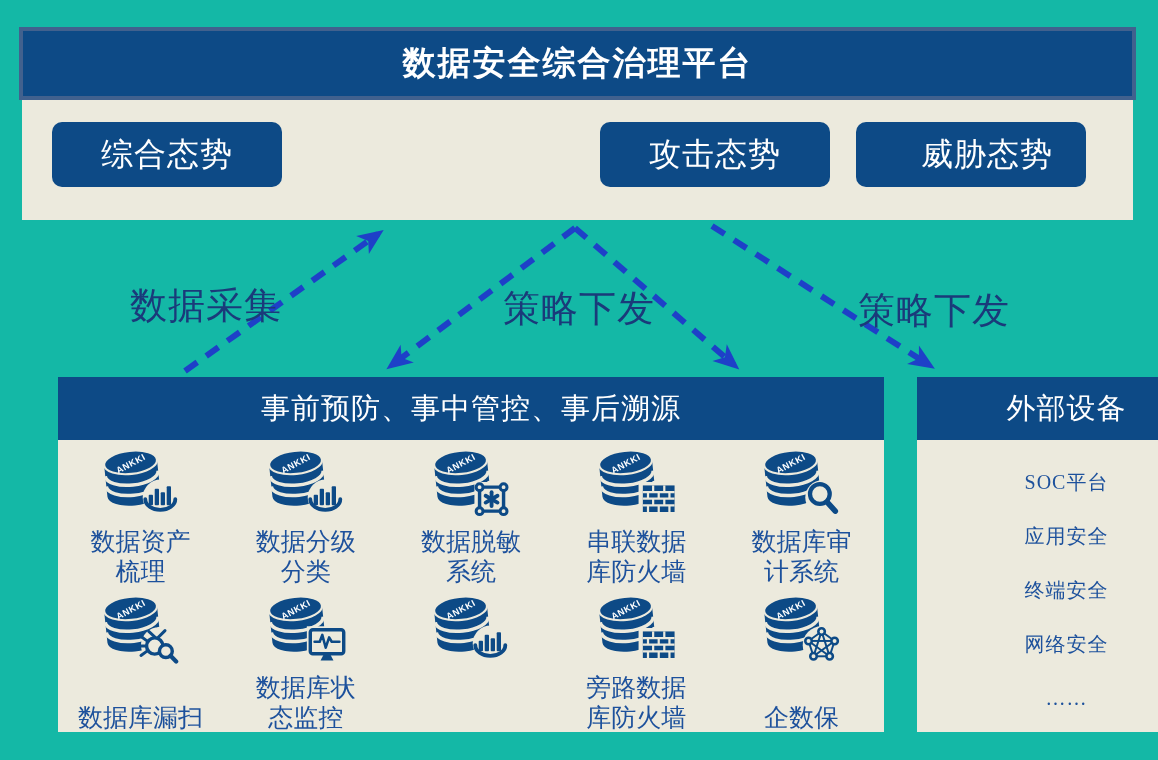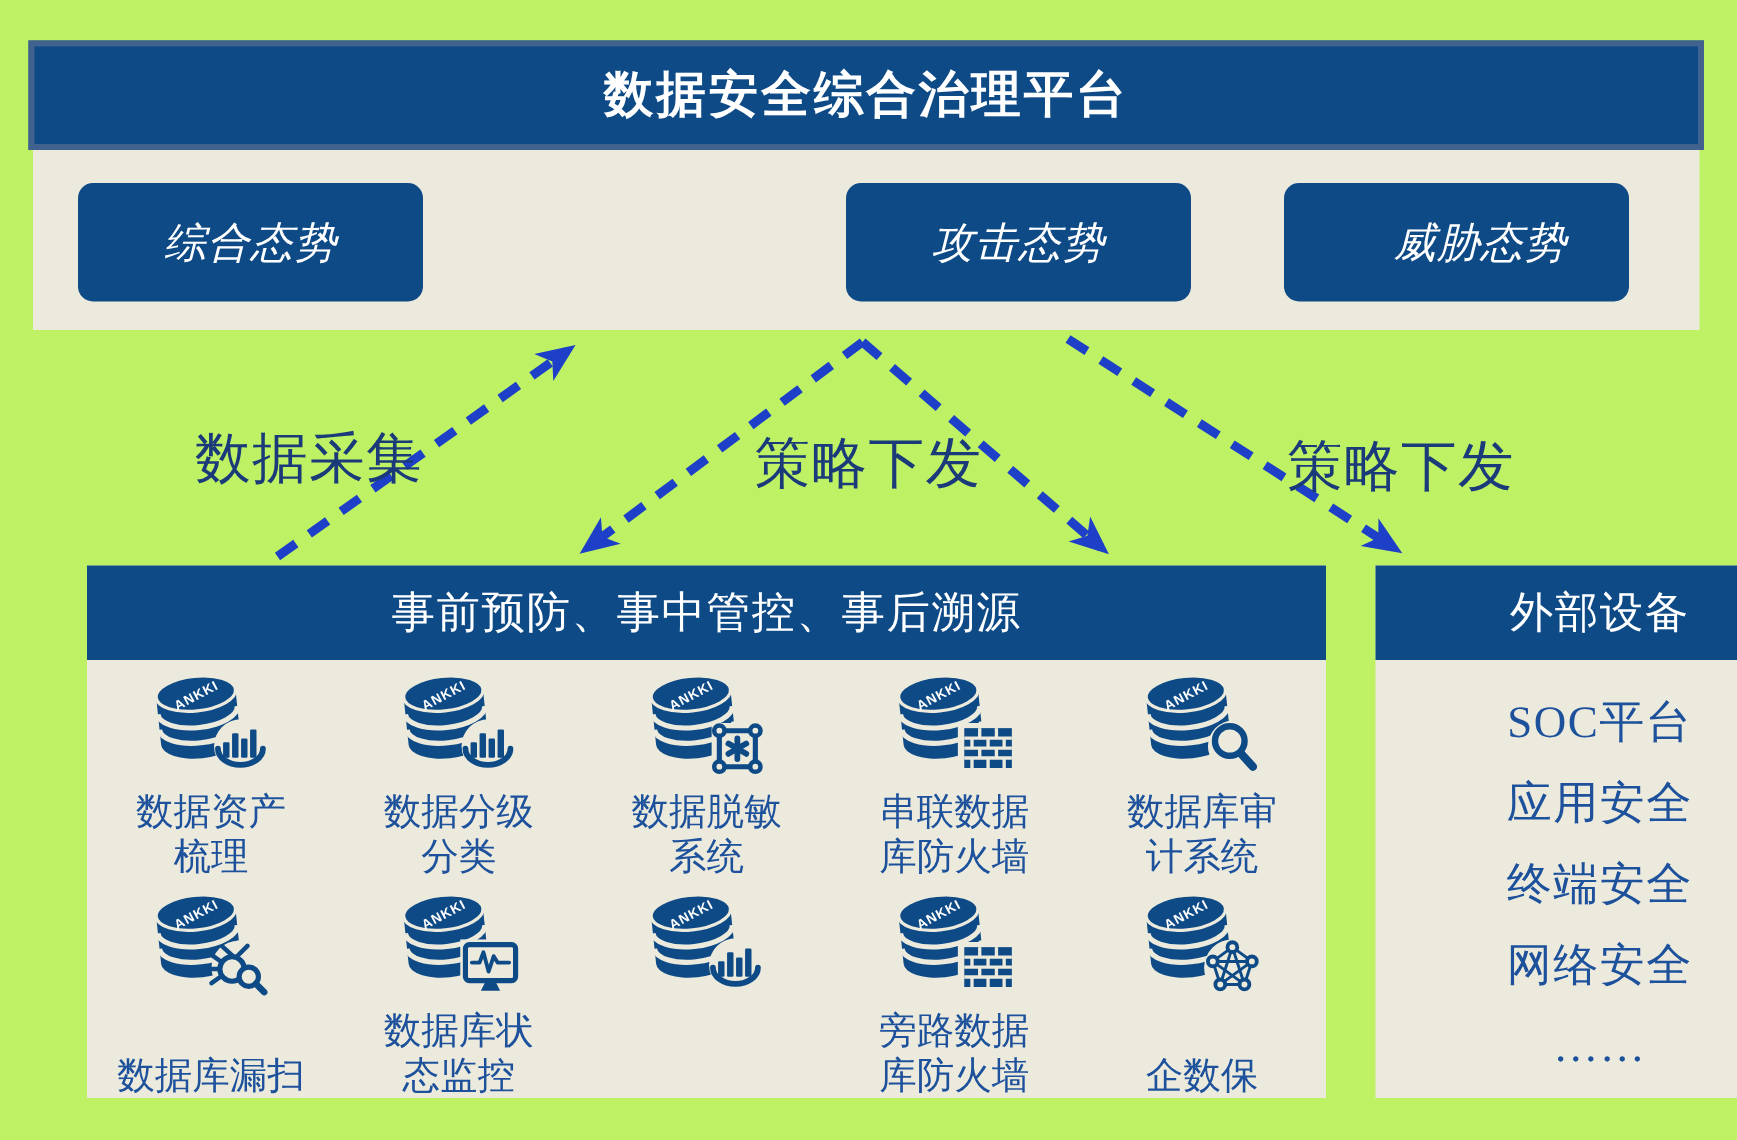--- a/index.html
+++ b/index.html
@@ -7,41 +7,41 @@
     --title_border:#41618e;
     --beige:#eceadd;
     --arrow_blue:#1e40c8;
     --flow_label:#1a3a7a;
     --item_label:#1d519c;
     --white:#ffffff;
   }
   *{margin:0;padding:0;box-sizing:border-box;}
   html,body{background:#ffffff;}
   .stage{
-    position:relative;width:1158px;height:760px;background:#bef264;overflow:hidden;
+    position:relative;width:1158px;height:760px;background:#14b8a6;overflow:hidden;
     font-family:"Liberation Sans","DejaVu Sans",sans-serif;
   }
   
   .title-bar{
     position:absolute;left:19px;top:27px;width:1117px;height:73px;
     background:var(--panel_blue);border:4px solid var(--title_border);
     display:flex;align-items:center;justify-content:center;
   }
   .title-bar span{color:var(--white);font-size:33px;font-weight:bold;letter-spacing:2px;}
   
   .top-band{
     position:absolute;left:22px;top:100px;width:1111px;height:120px;
     background:var(--beige);
   }
   .sit-btn{
-    position:absolute;top:22px;width:230px;height:79px;border-radius:10px;
-    background:var(--panel_blue);color:var(--white);font-size:28px;
-    display:flex;align-items:center;justify-content:center;letter-spacing:1px;font-style:italic;
-  }
-  .sit-btn.b0{left:30px;} .sit-btn.b1{left:298px;} .sit-btn.b2{left:542px;} .sit-btn.b3{left:834px;padding-left:32px;}
+    position:absolute;top:22px;width:230px;height:65px;border-radius:10px;
+    background:var(--panel_blue);color:var(--white);font-size:32px;
+    display:flex;align-items:center;justify-content:center;letter-spacing:1px;
+  }
+  .sit-btn.b0{left:30px;} .sit-btn.b1{left:298px;} .sit-btn.b2{left:578px;} .sit-btn.b3{left:834px;padding-left:32px;}
   
   .arrows{position:absolute;left:0;top:0;width:1158px;height:760px;pointer-events:none;z-index:5;}
   .dash{stroke:var(--arrow_blue);stroke-width:6;fill:none;stroke-dasharray:15 11;}
   .ah{fill:var(--arrow_blue);}
   .flow-label{
     position:absolute;color:var(--flow_label);font-size:37px;font-weight:500;
     letter-spacing:1px;z-index:6;white-space:nowrap;
   }
   .fl0{left:130px;top:281px;} .fl1{left:503px;top:284px;} .fl2{left:858px;top:286px;}
   
@@ -57,21 +57,21 @@
     display:grid;grid-template-columns:repeat(5,1fr);grid-template-rows:146px 146px;
   }
   .tool{display:flex;flex-direction:column;align-items:center;padding-top:6px;justify-content:space-between;}
   .tico{width:100px;height:72px;display:block;}
   .tool-label{
     margin-top:1px;color:var(--item_label);font-size:25px;line-height:30px;
     text-align:center;white-space:pre-line;
   }
   .ext-list{display:flex;flex-direction:column;align-items:center;padding-top:28px;}
   .ext-item{
-    color:var(--item_label);font-size:30px;line-height:28px;margin-bottom:26px;
+    color:var(--item_label);font-size:20px;line-height:28px;margin-bottom:26px;
     text-align:center;letter-spacing:1px;
   }
   
   .ink{fill:var(--panel_blue);}
   .halo{fill:var(--beige);}
   .rim{stroke:var(--beige);}
   .stroke-ink{stroke:var(--panel_blue);fill:none;}
   .stroke-ink-fillbeige{stroke:var(--panel_blue);fill:var(--beige);}
   .mortar{stroke:var(--beige);}
   .brand-text{fill:var(--white);font-family:"Liberation Sans","DejaVu Sans",sans-serif;

